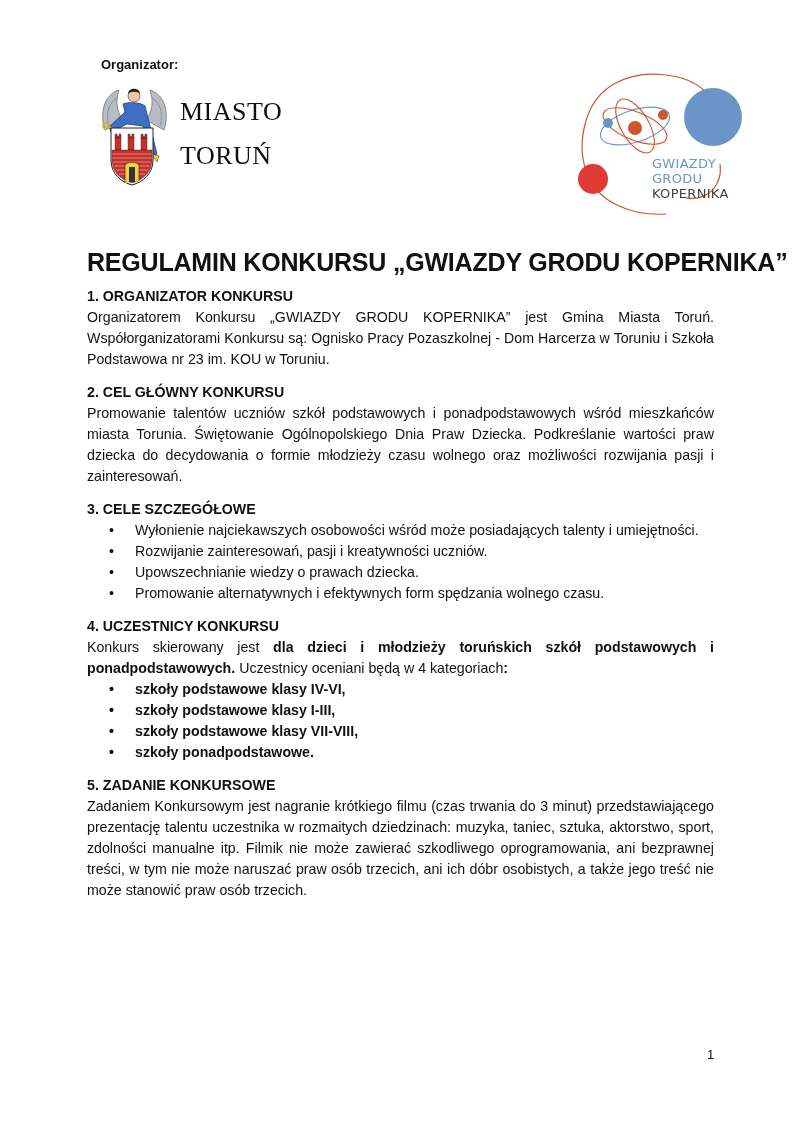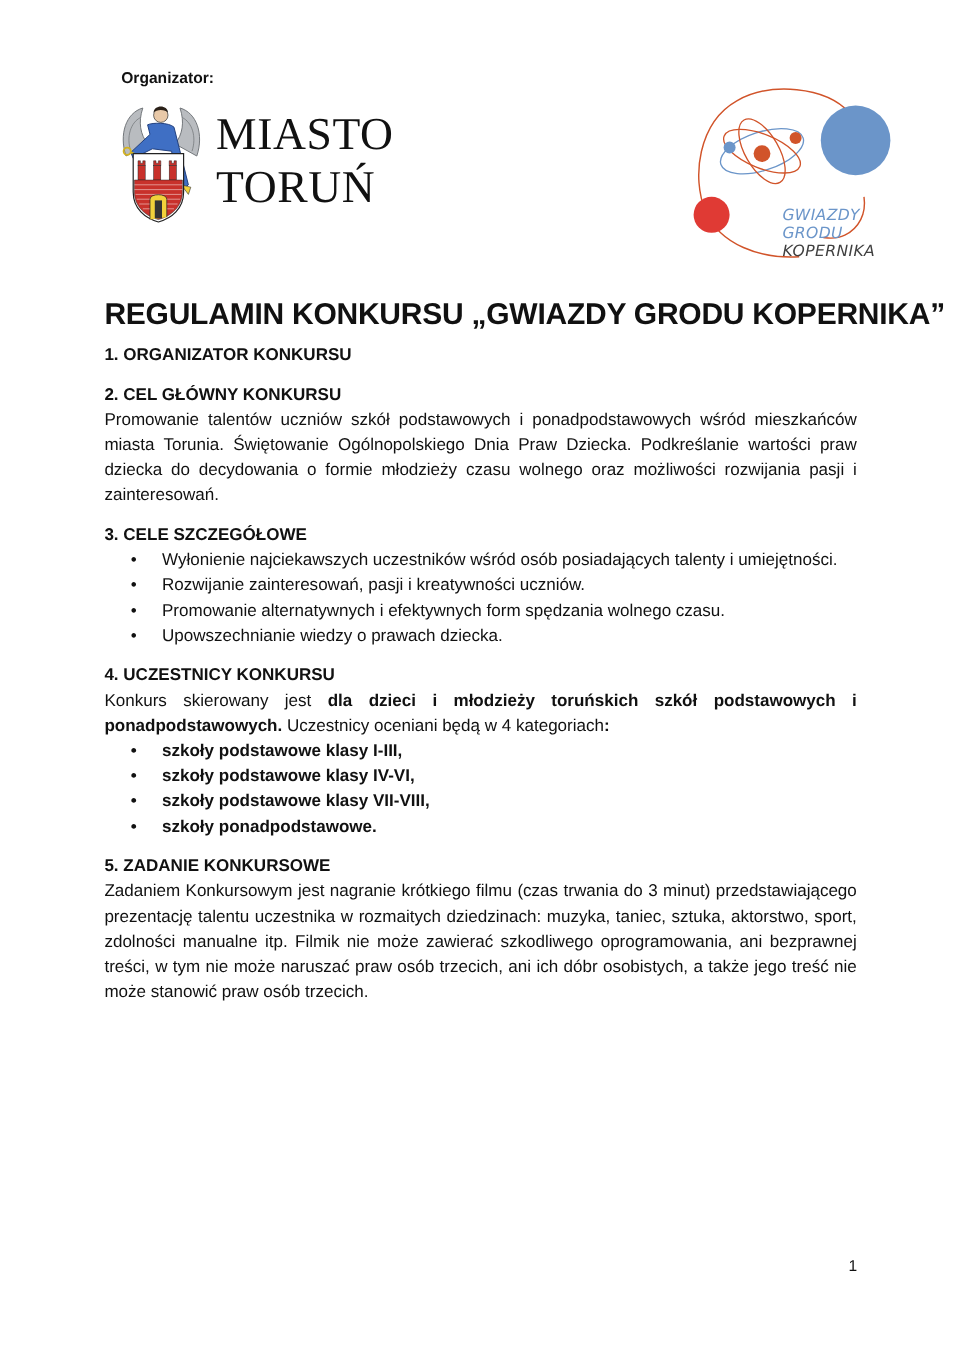--- a/index.html
+++ b/index.html
@@ -3,24 +3,24 @@
   <meta charset="utf-8">
   <style>
     html, body { margin: 0; padding: 0; background: #ffffff; }
     body { width: 800px; height: 1131px; position: relative; overflow: hidden; font-family: "Liberation Sans", "DejaVu Sans", sans-serif; color: #111; }
     .page { position: absolute; left: 0; top: 0; width: 800px; height: 1131px; }
 
     .organizer-label { position: absolute; left: 101px; top: 57px; font-size: 13px; font-weight: bold; }
 
     .toruń-logo { position: absolute; left: 97px; top: 82px; width: 240px; height: 105px; }
     .crest { position: absolute; left: 0; top: 0; width: 75px; height: 105px; }
-    .city-name { position: absolute; left: 83px; top: 8px; font-family: "Liberation Serif", "DejaVu Serif", serif; font-size: 38px; line-height: 44px; letter-spacing: 0.5px; color: #111; }
+    .city-name { position: absolute; left: 83px; top: 8px; font-family: "Liberation Serif", "DejaVu Serif", serif; font-size: 26px; line-height: 44px; letter-spacing: 0.5px; color: #111; }
 
     .gwiazdy-logo { position: absolute; left: 570px; top: 68px; width: 180px; height: 150px; }
-    .gwiazdy-text { position: absolute; left: 82px; top: 104px; font-family: "DejaVu Sans", sans-serif; font-size: 13px; line-height: 15px; letter-spacing: 0.3px; font-style: italic; }
+    .gwiazdy-text { position: absolute; left: 82px; top: 88px; font-family: "DejaVu Sans", sans-serif; font-size: 13px; line-height: 15px; letter-spacing: 0.3px; }
     .gwiazdy-text .blue { color: #6b95c9; }
     .gwiazdy-text .orange { color: #404040; }
 
     .doc-title { position: absolute; left: 87px; top: 248px; font-size: 25px; font-weight: bold; letter-spacing: -0.2px; white-space: nowrap; }
 
     .content { position: absolute; left: 87px; top: 286px; width: 627px; font-size: 14.2px; line-height: 21px; }
     .section { margin-bottom: 12px; }
     .section h2 { font-size: 14.2px; font-weight: bold; margin: 0; line-height: 21px; }
     .section p { margin: 0; text-align: justify; }
     .section ul { margin: 0; padding-left: 48px; list-style: none; }
@@ -106,43 +106,44 @@
       <div class="orange">KOPERNIKA</div>
     </div>
   </div>
 
   <div class="doc-title">REGULAMIN KONKURSU „GWIAZDY GRODU KOPERNIKA”</div>
 
   <div class="content">
 
     <div class="section">
       <h2>1. ORGANIZATOR KONKURSU</h2>
+      <p>Organizatorem Konkursu „GWIAZDY GRODU KOPERNIKA” jest Gmina Miasta Toruń. Współorganizatorami Konkursu są: Ognisko Pracy Pozaszkolnej - Dom Harcerza w Toruniu i Szkoła Podstawowa nr 23 im. KOU w Toruniu.</p>
     </div>
 
     <div class="section">
       <h2>2. CEL GŁÓWNY KONKURSU</h2>
       <p>Promowanie talentów uczniów szkół podstawowych i ponadpodstawowych wśród mieszkańców miasta Torunia. Świętowanie Ogólnopolskiego Dnia Praw Dziecka. Podkreślanie wartości praw dziecka do decydowania o formie młodzieży czasu wolnego oraz możliwości rozwijania pasji i zainteresowań.</p>
     </div>
 
     <div class="section">
       <h2>3. CELE SZCZEGÓŁOWE</h2>
       <ul>
-        <li>Wyłonienie najciekawszych uczestników wśród osób posiadających talenty i umiejętności.</li>
+        <li>Wyłonienie najciekawszych osobowości wśród może posiadających talenty i umiejętności.</li>
         <li>Rozwijanie zainteresowań, pasji i kreatywności uczniów.</li>
+        <li>Upowszechnianie wiedzy o prawach dziecka.</li>
         <li>Promowanie alternatywnych i efektywnych form spędzania wolnego czasu.</li>
-        <li>Upowszechnianie wiedzy o prawach dziecka.</li>
       </ul>
     </div>
 
     <div class="section">
       <h2>4. UCZESTNICY KONKURSU</h2>
       <p><span>Konkurs skierowany jest </span><span class="bold">dla dzieci i młodzieży toruńskich szkół podstawowych i ponadpodstawowych.</span><span> Uczestnicy oceniani będą w 4 kategoriach</span><span class="bold">:</span></p>
       <ul>
+        <li class="bold">szkoły podstawowe klasy IV-VI,</li>
         <li class="bold">szkoły podstawowe klasy I-III,</li>
-        <li class="bold">szkoły podstawowe klasy IV-VI,</li>
         <li class="bold">szkoły podstawowe klasy VII-VIII,</li>
         <li class="bold">szkoły ponadpodstawowe.</li>
       </ul>
     </div>
 
     <div class="section">
       <h2>5. ZADANIE KONKURSOWE</h2>
       <p>Zadaniem Konkursowym jest nagranie krótkiego filmu (czas trwania do 3 minut) przedstawiającego prezentację talentu uczestnika w rozmaitych dziedzinach: muzyka, taniec, sztuka, aktorstwo, sport, zdolności manualne itp. Filmik nie może zawierać szkodliwego oprogramowania, ani bezprawnej treści, w tym nie może naruszać praw osób trzecich, ani ich dóbr osobistych, a także jego treść nie może stanowić praw osób trzecich.</p>
     </div>
 

